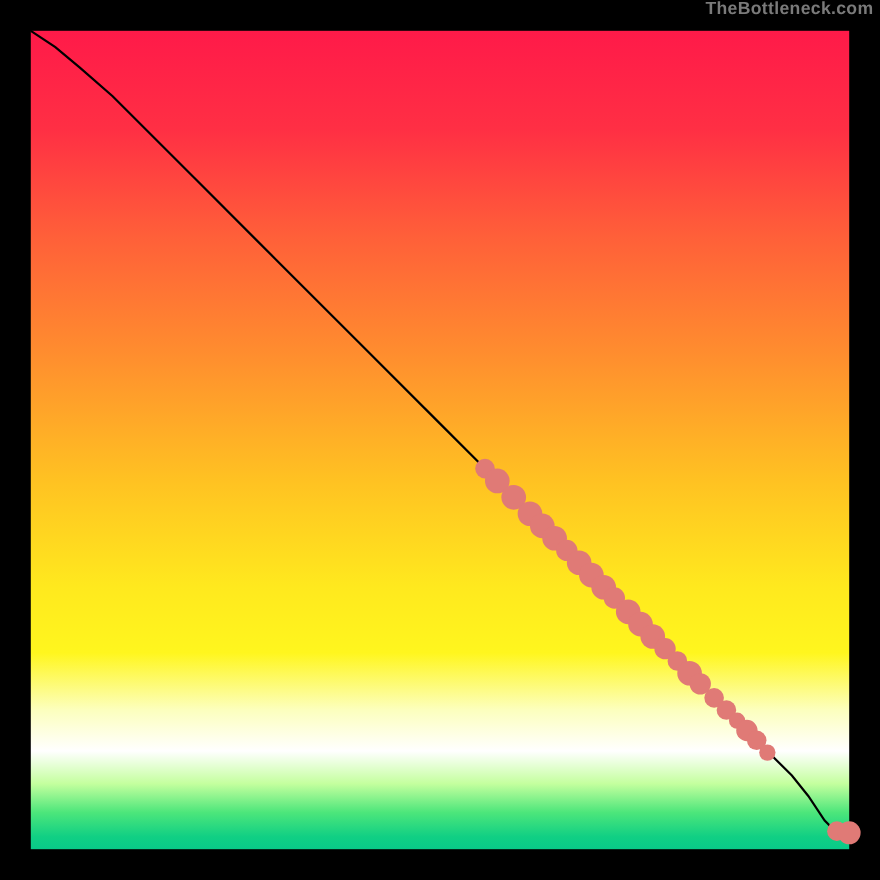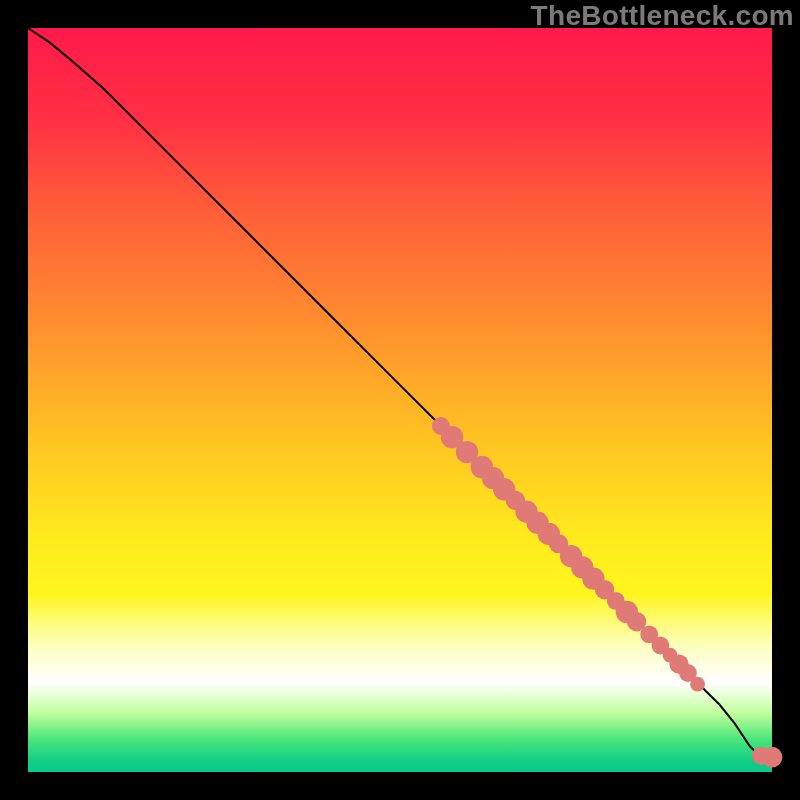--- a/index.html
+++ b/index.html
@@ -1,17 +1,17 @@
 <!DOCTYPE html>
 <html><head>
 <meta charset="utf-8">
 <style>
   html,body{margin:0;padding:0;width:800px;height:800px;background:#000;font-family:Arial,Helvetica,sans-serif;overflow:hidden}
   .stage{position:relative;width:800px;height:800px}
-  .attribution{position:absolute;top:0;right:6px;font-size:28px;font-weight:600;color:#7a7a7a;letter-spacing:.3px;user-select:none}
+  .attribution{position:absolute;top:0;right:6px;font-size:16px;font-weight:600;color:#7a7a7a;letter-spacing:.3px;user-select:none}
   svg{position:absolute;left:0;top:0}
 </style>
 </head>
 <body>
 
 <div class="stage">
   <div class="attribution">TheBottleneck.com</div>
   <svg id="chart-svg" width="800" height="800">
     <defs>
       <linearGradient id="heat" x1="0" y1="0" x2="0" y2="1">

